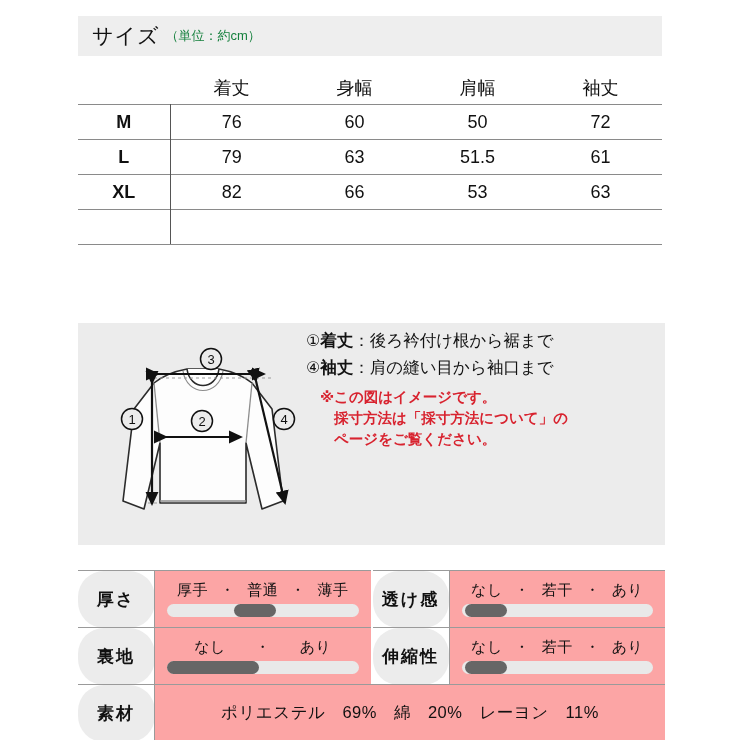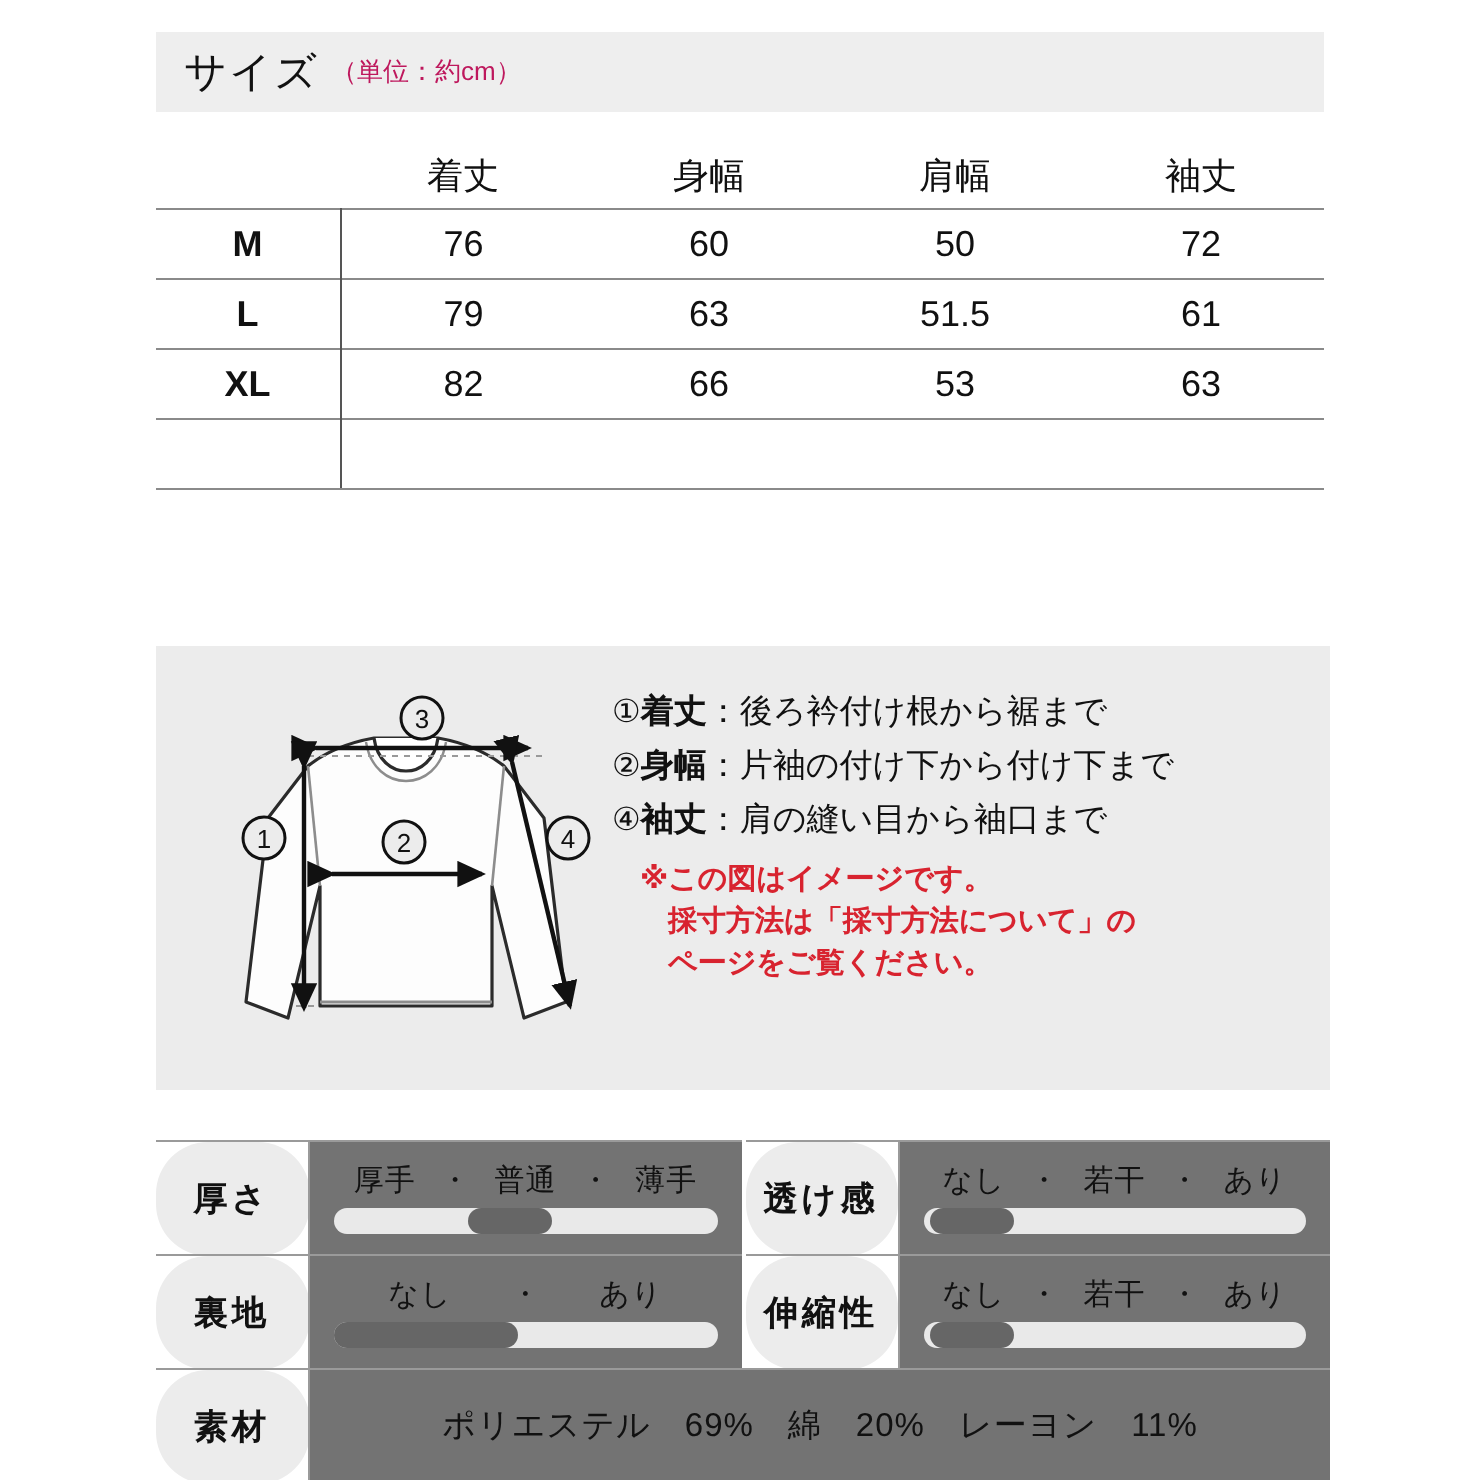--- a/index.html
+++ b/index.html
@@ -35,21 +35,21 @@
     box-sizing: border-box;
   }
   .size-header .title {
     font-size: 21px;
     font-weight: normal;
     letter-spacing: 1px;
     color: #111;
   }
   .size-header .unit {
     font-size: 13px;
-    color: #be185d;
+    color: #15803d;
     margin-left: 6px;
     letter-spacing: 0px;
   }
 
   
   .size-table {
     position: absolute;
     left: 78px;
     top: 72px;
     width: 584px;
@@ -114,21 +114,21 @@
     background: #ececec;
   }
   .shirt-svg {
     position: absolute;
     left: 8px;
     top: 8px;
   }
   .legend {
     position: absolute;
     left: 228px;
-    top: 20px;
+    top: 4px;
     width: 350px;
   }
   .legend-line {
     font-size: 16.5px;
     line-height: 26px;
     color: #111;
     white-space: nowrap;
   }
   .legend-line .num {
     font-size: 16px;
@@ -173,21 +173,21 @@
     text-align: center;
     font-size: 17px;
     font-weight: bold;
     color: #111;
     width: 76px;
     letter-spacing: 2px;
     border-right: 1px solid #9a9a9a;
     border-radius: 26px;
   }
   .attr-value {
-    background: #737373;
+    background: #fca5a5;
     width: 216px;
     padding: 0 12px !important;
     box-sizing: border-box;
   }
   .attr-value.material {
     width: auto;
     text-align: center;
     font-size: 16.5px;
     letter-spacing: 0.5px;
     color: #111;
@@ -349,23 +349,20 @@
         <circle cx="198" cy="88" r="10.5" fill="#ececec" stroke="#111" stroke-width="1.5"></circle>
         <text x="198" y="93" text-anchor="middle" font-size="13" font-family="'Liberation Sans', sans-serif" fill="#111">4</text>
       </g>
     </svg>
 
     <div class="legend">
       <div class="legend-line">
         <span class="num">①</span><span class="term">着丈</span><span>：</span><span>後ろ衿付け根から裾まで</span>
       </div>
       <div class="legend-line">
-        <span class="num">②</span><span class="term">身幅</span><span>：</span><span>片袖の付け下から付け下まで</span>
-      </div>
-      <div class="legend-line">
         <span class="num">④</span><span class="term">袖丈</span><span>：</span><span>肩の縫い目から袖口まで</span>
       </div>
 
       <div class="legend-red">
         <span class="indent">※この図はイメージです。</span>
         <span class="indent2">採寸方法は「採寸方法について」の</span>
         <span class="indent2">ページをご覧ください。</span>
       </div>
     </div>
   </div>

